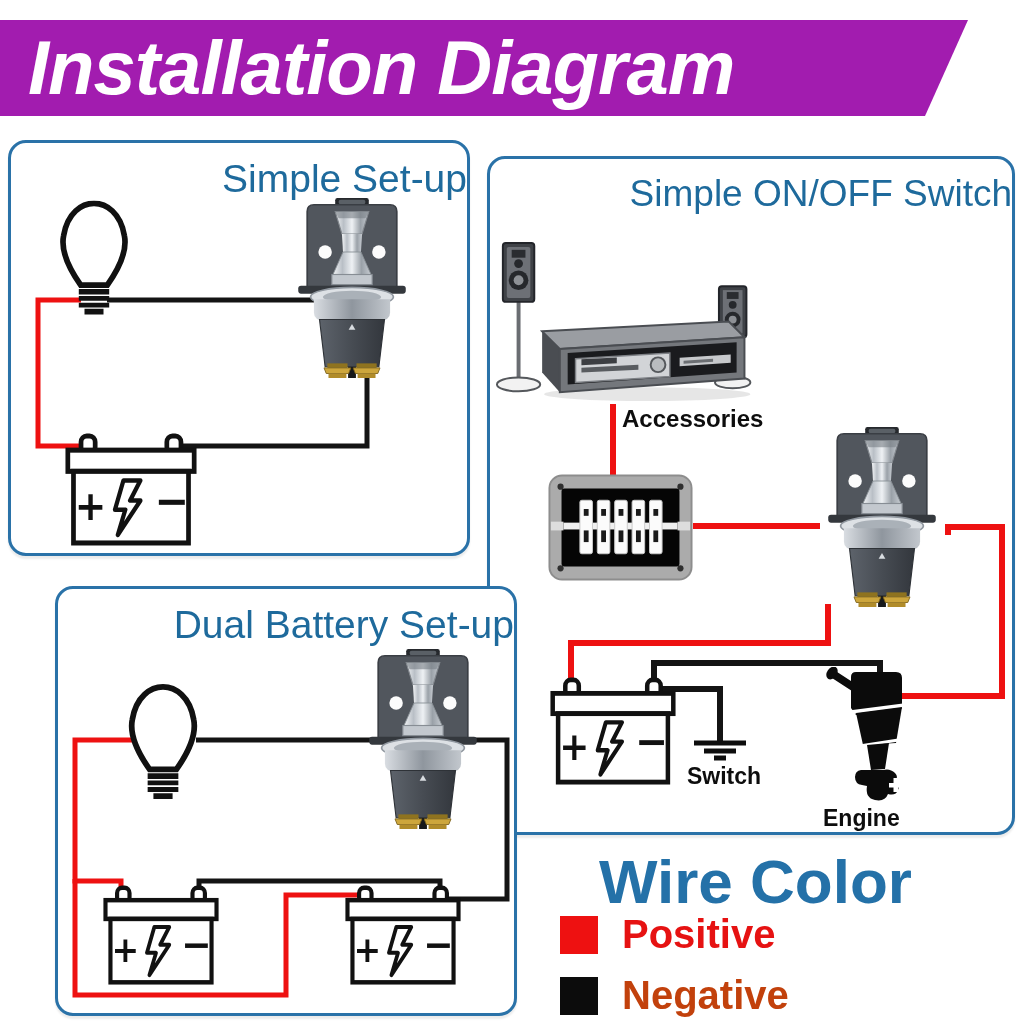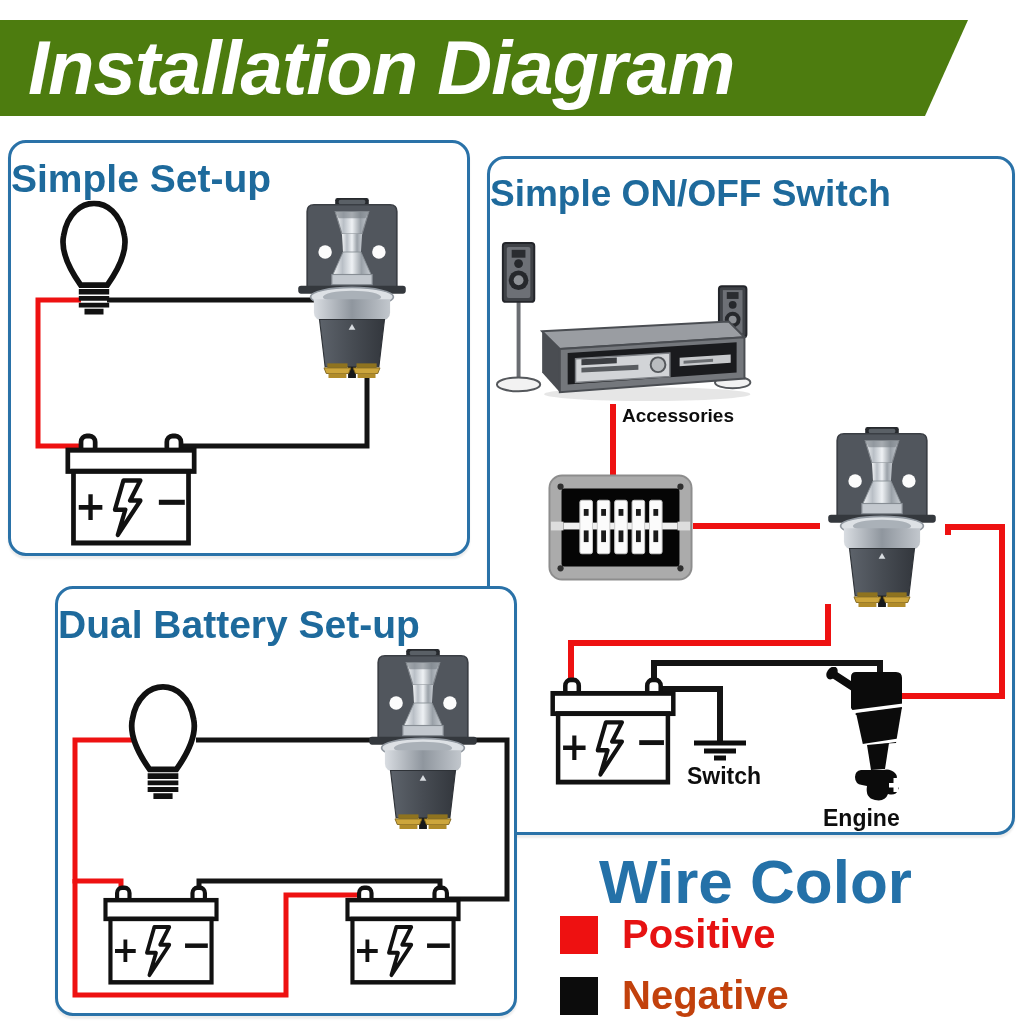--- a/index.html
+++ b/index.html
@@ -1,29 +1,29 @@
 <!DOCTYPE html>
 <html><head>
 <meta charset="utf-8">
 <style>
   html,body{margin:0;padding:0;background:#fff;}
   #page{position:relative;width:1024px;height:1024px;background:#fff;overflow:hidden;
         font-family:"Liberation Sans","DejaVu Sans",sans-serif;}
   
-  #banner{position:absolute;left:0;top:20px;width:1024px;height:96px;background:#4d7c0f;
+  #banner{position:absolute;left:0;top:20px;width:1024px;height:96px;background:#a21caf;
           clip-path:polygon(0 0,968px 0,925px 100%,0 100%);}
   #banner .t{position:absolute;left:28px;top:0;line-height:96px;font-size:76px;font-weight:bold;
              font-style:italic;color:#fff;white-space:nowrap;letter-spacing:-1px;}
   
   .panel{position:absolute;border:3.5px solid #2a72a8;border-radius:18px;background:#fff;
          box-shadow:0 3px 2px rgba(0,0,0,.08);}
   #panel-simple{left:8px;top:140px;width:456px;height:410px;}
   #panel-onoff{left:487px;top:156px;width:522px;height:673px;}
   #panel-dual{left:11px;top:586px;width:456px;height:424px;margin-left:44px;}
-  .panel-title{position:absolute;left:0;top:14px;width:100%;text-align:left;font-weight:bold;
+  .panel-title{position:absolute;left:0;top:14px;width:100%;text-align:right;font-weight:normal;
                color:#1e6a9c;}
   #panel-simple .panel-title,#panel-dual .panel-title{font-size:39px;}
   #panel-onoff .panel-title{font-size:37px;}
   .abs{position:absolute;}
   .wires{position:absolute;left:0;top:0;pointer-events:none;}
   .lbl{position:absolute;font-weight:bold;color:#0d0d0d;white-space:nowrap;}
   
   #legend-title{position:absolute;left:487px;top:822px;width:537px;text-align:center;
                 font-size:62px;font-weight:bold;color:#2471a8;margin-top:24px;}
   #legend{position:absolute;left:560px;top:912px;}
@@ -226,21 +226,21 @@
       </svg>
     <svg class="abs" style="left:336px;top:268px" width="112" height="180" viewBox="0 0 100 160" preserveAspectRatio="none">
         <use href="#sym-switch"></use>
       </svg>
     <svg class="abs" style="left:60px;top:518px" width="126" height="108" viewBox="0 0 140 112" preserveAspectRatio="none">
         <use href="#sym-battery"></use>
       </svg>
     <svg class="abs" style="left:333px;top:508px" width="100" height="140" viewBox="0 0 100 140">
         <use href="#sym-engine"></use>
       </svg>
-    <div class="lbl" style="left:132px;top:246px;font-size:19px">Accessories</div>
+    <div class="lbl" style="left:132px;top:246px;font-size:24px">Accessories</div>
     <div class="lbl" style="left:197px;top:604px;font-size:23px">Switch</div>
     <div class="lbl" style="left:333px;top:646px;width:125px;text-align:left;font-size:23px">Engine</div>
   </div>
 
   <div id="panel-dual" class="panel">
     <div class="panel-title">Dual Battery Set-up</div>
     <svg class="wires" width="456" height="424" viewBox="0 0 456 424">
       <polyline points="78,151 17,151 17,292 63,292 63,301" fill="none" stroke="#ee1111" stroke-width="5"></polyline>
       <polyline points="17,290 17,406 228,406 228,306 303,306" fill="none" stroke="#ee1111" stroke-width="5"></polyline>
       <polyline points="138,151 316,151" fill="none" stroke="#141414" stroke-width="5"></polyline>

